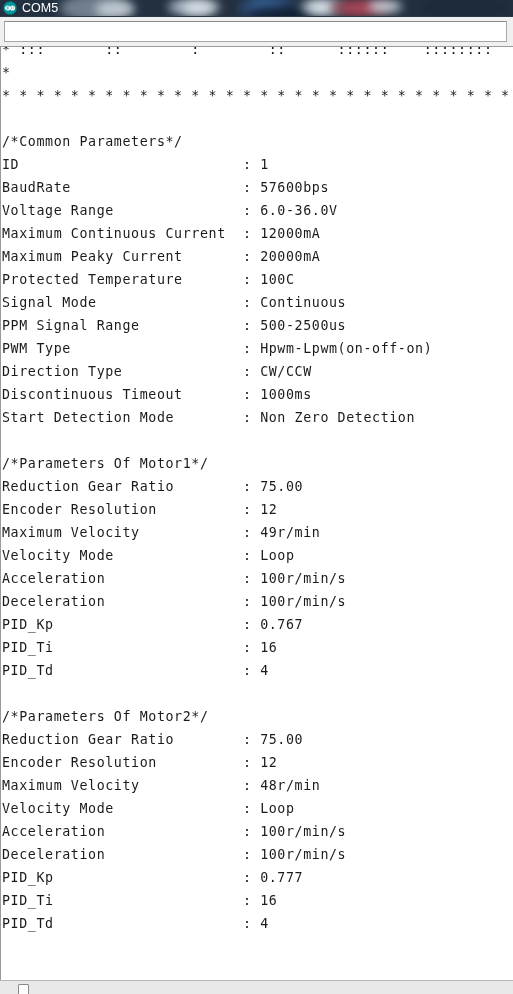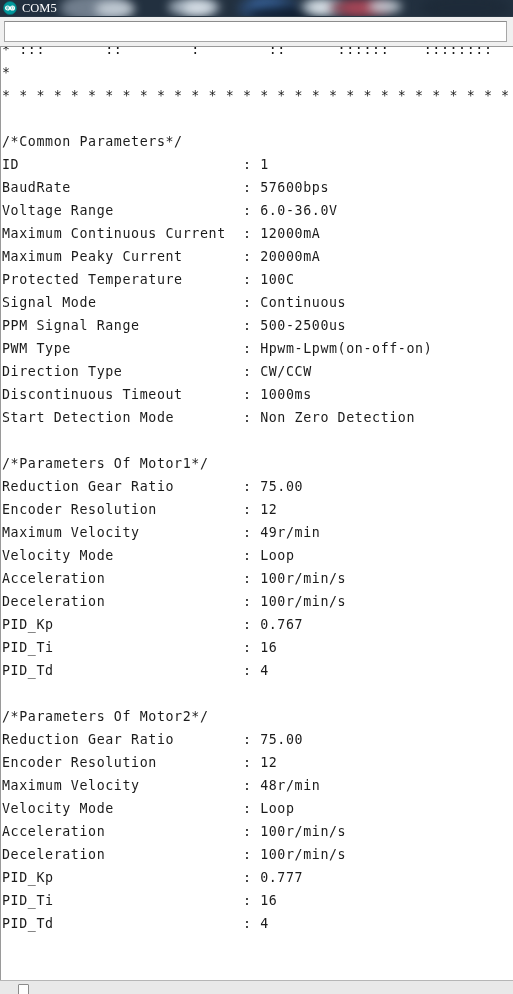--- a/index.html
+++ b/index.html
@@ -57,21 +57,21 @@
     position: absolute;
     left: 3px; top: 1px;
     width: 14px; height: 14px;
     z-index: 3;
   }
   #title-text {
     position: absolute;
     left: 22px; top: 0px;
     height: 16px;
     line-height: 16px;
-    font-family: Liberation Serif, serif;
+    font-family: Liberation Sans, sans-serif;
     font-size: 12.5px;
     color: #ffffff;
     z-index: 3;
     white-space: nowrap;
   }
 
   
   #toolbar {
     position: absolute;
     left: 0; top: 16px;

